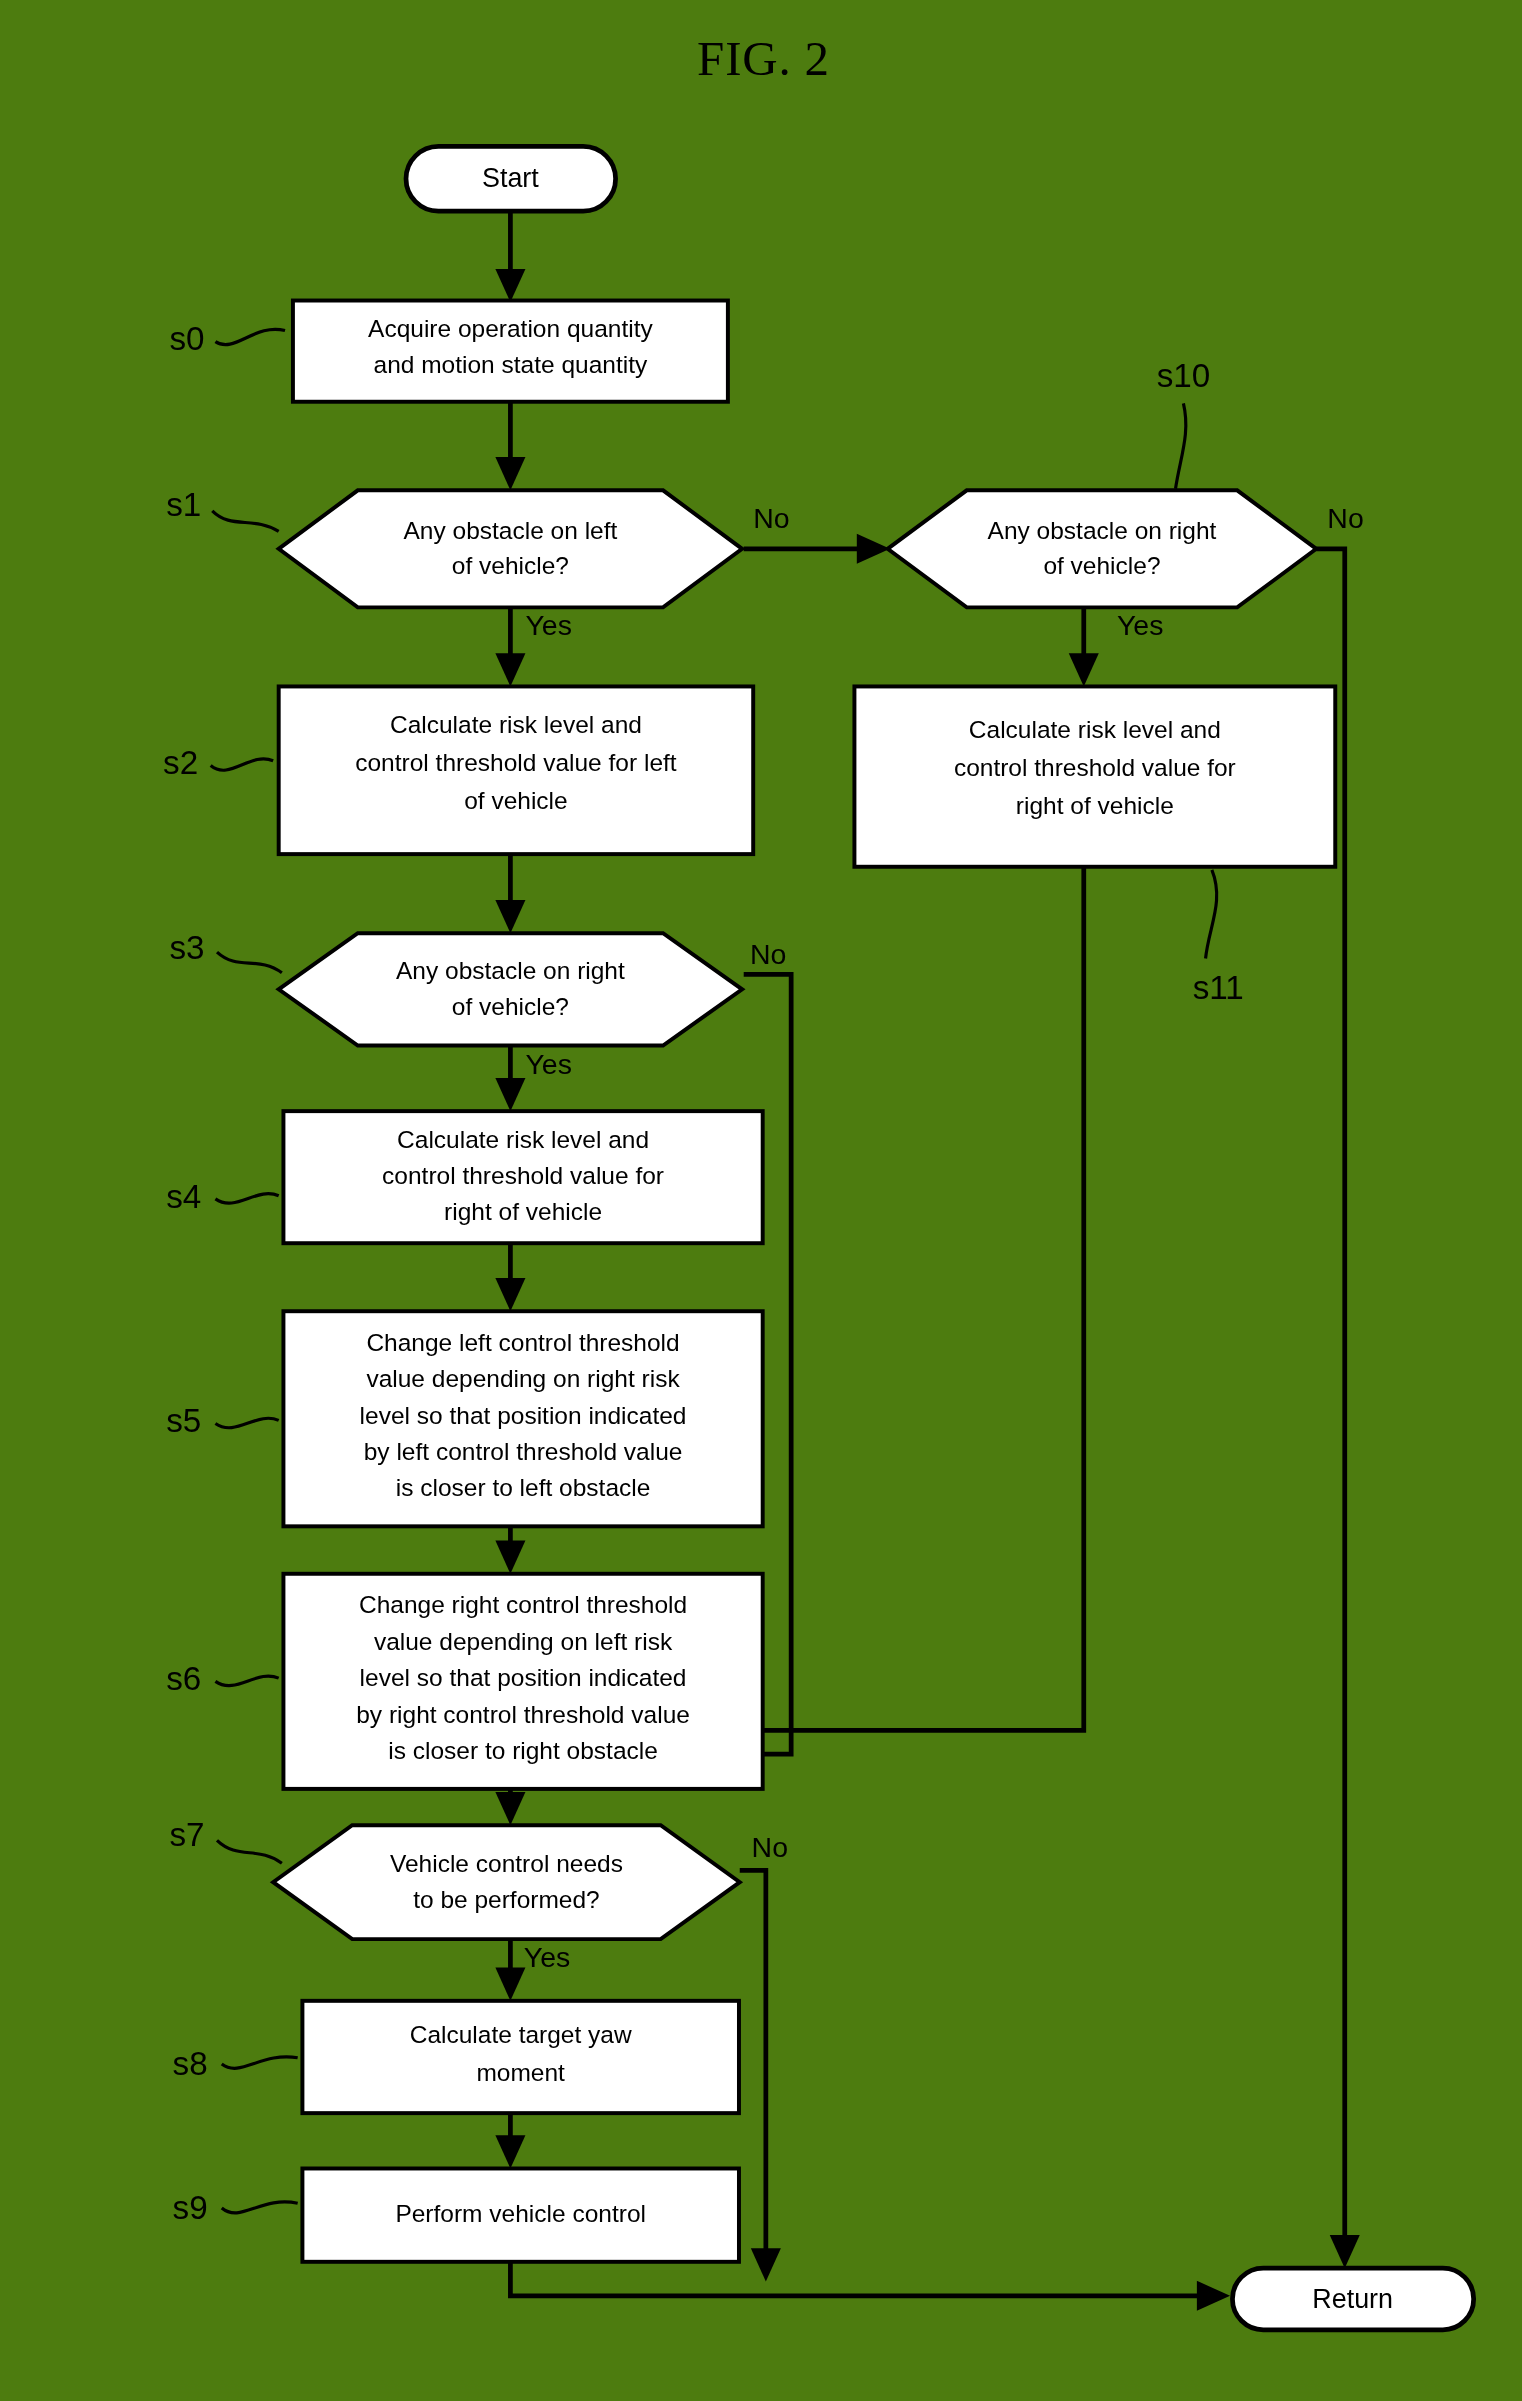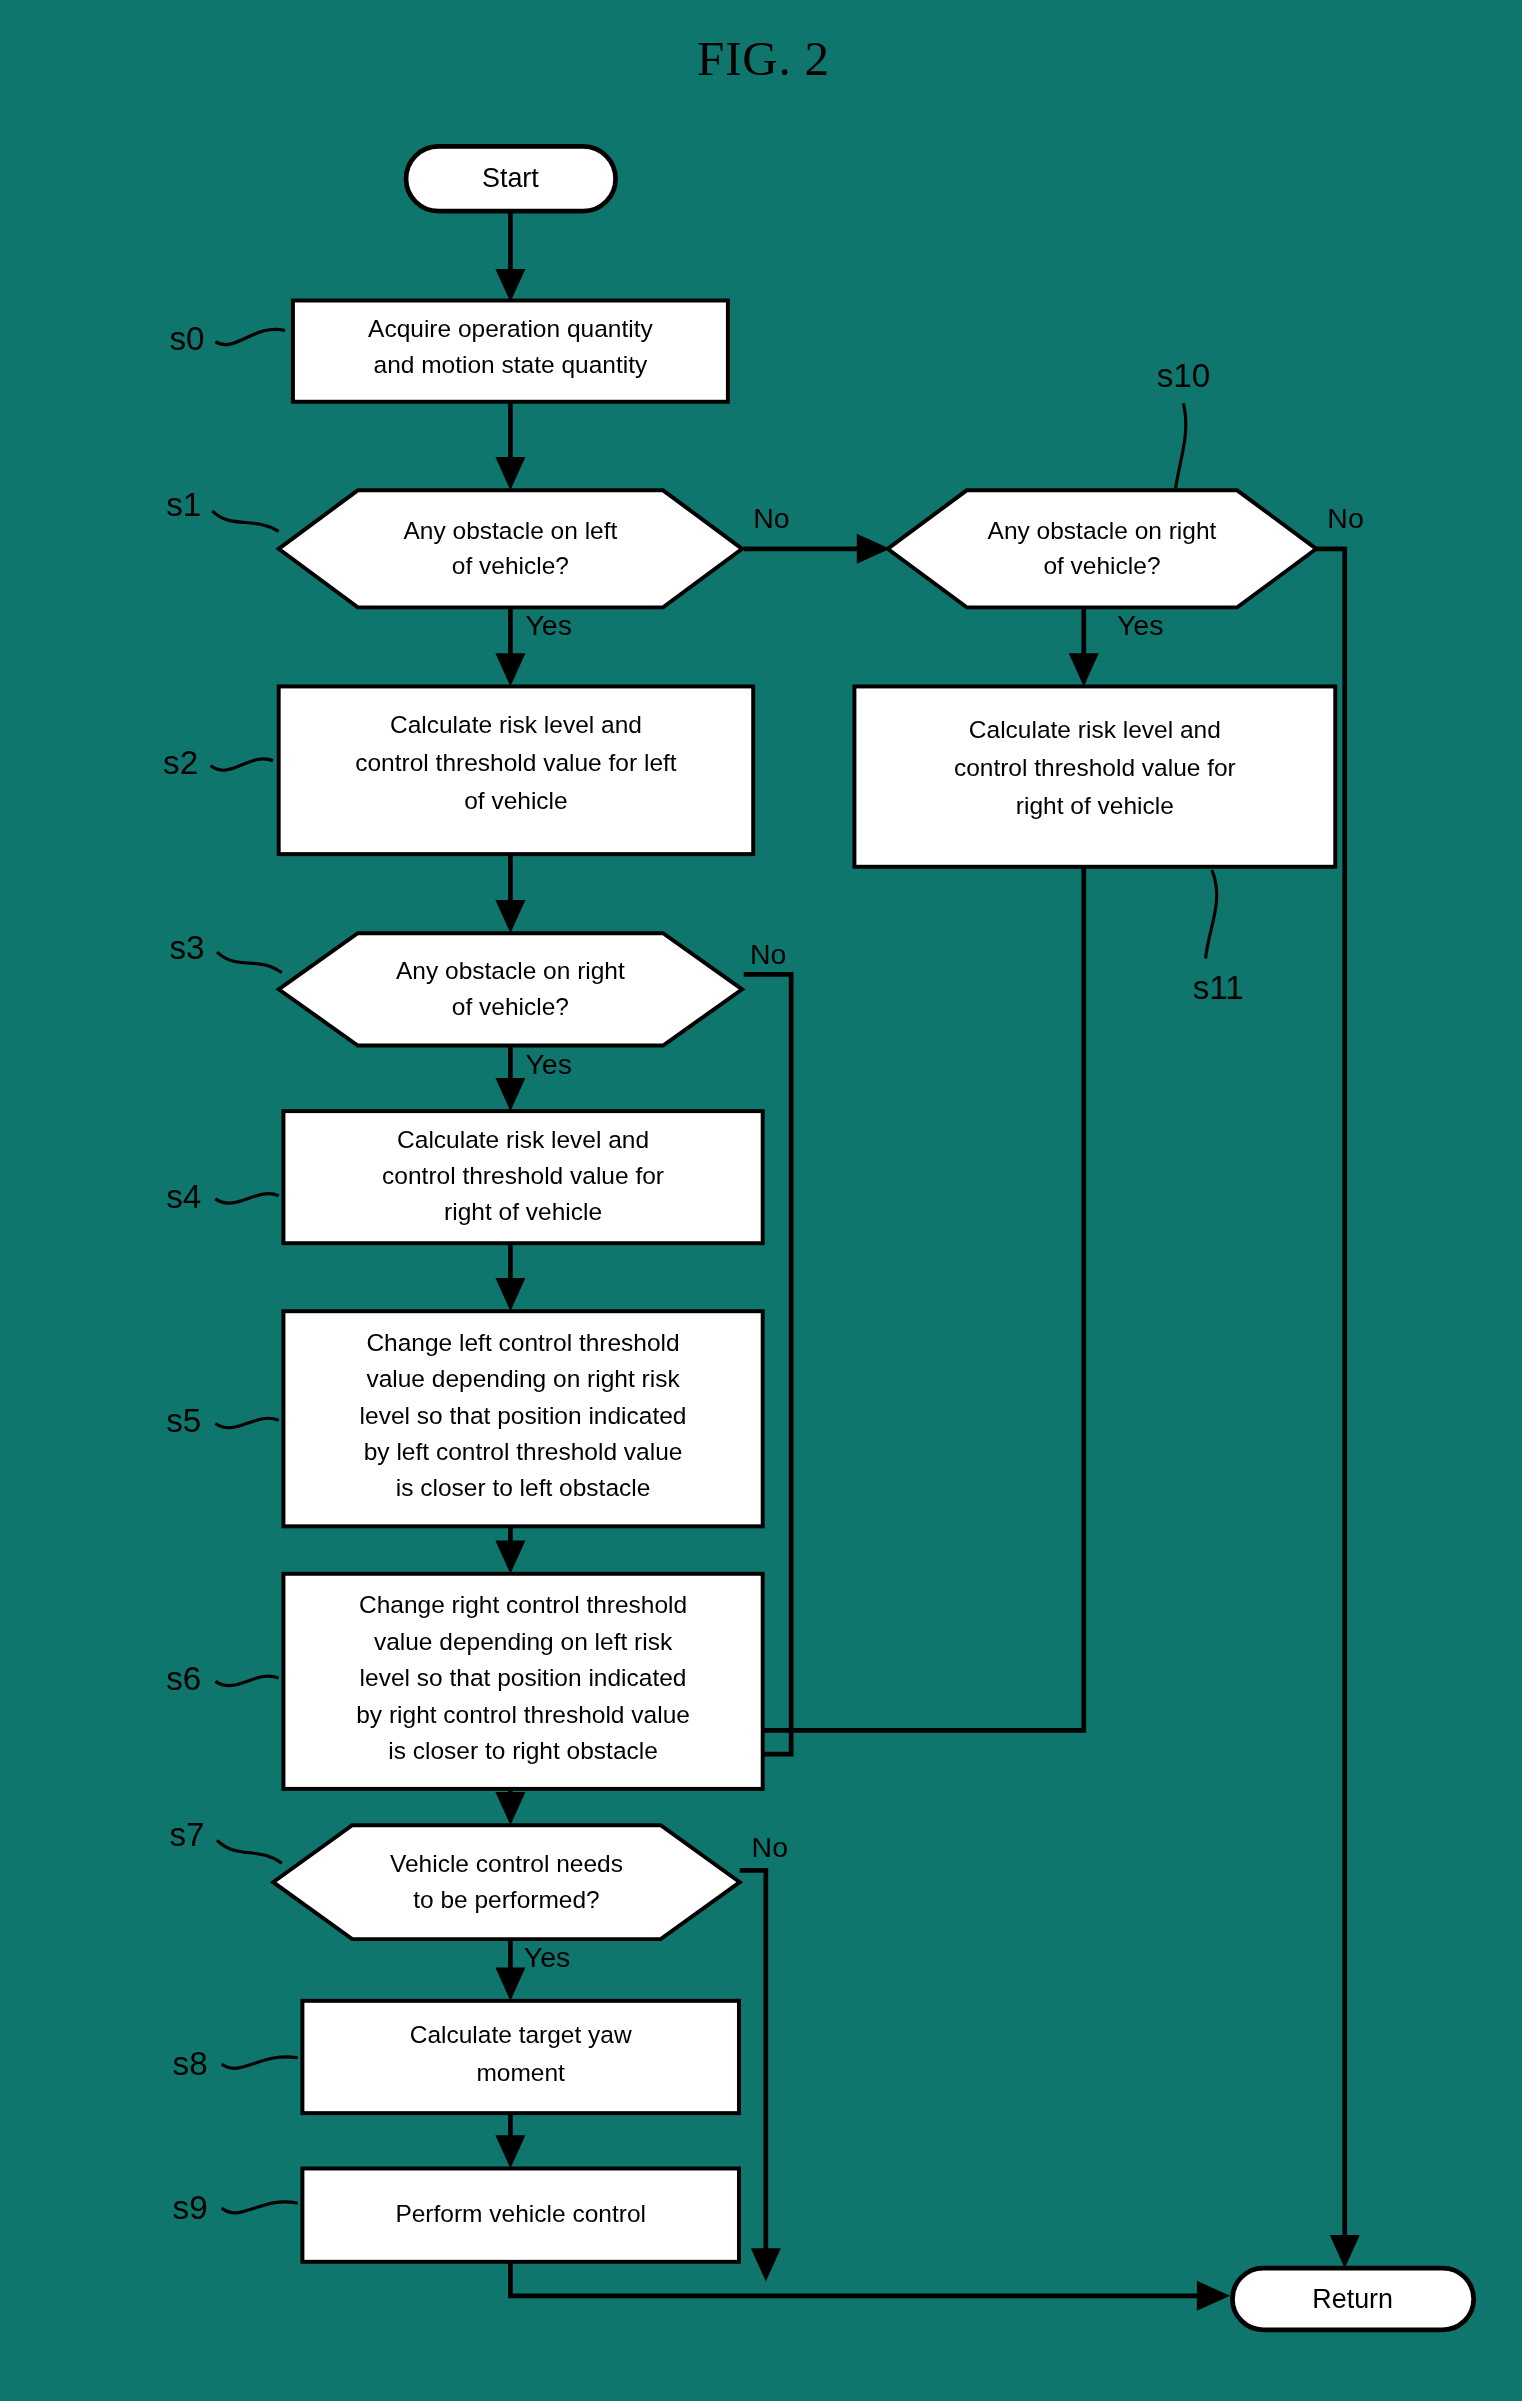--- a/index.html
+++ b/index.html
@@ -12,21 +12,21 @@
     width: 1523px;
     height: 2401px;
     font-family: "Liberation Sans", sans-serif;
     color: #000000;
     overflow: hidden;
   }
   #figure-root {
     position: relative;
     width: 1523px;
     height: 2401px;
-    background: #0f766e;
+    background: #4d7c0f;
   }
   #flow-svg {
     position: absolute;
     left: 0;
     top: 0;
     width: 1523px;
     height: 2401px;
     display: block;
   }
   .fig-title {

